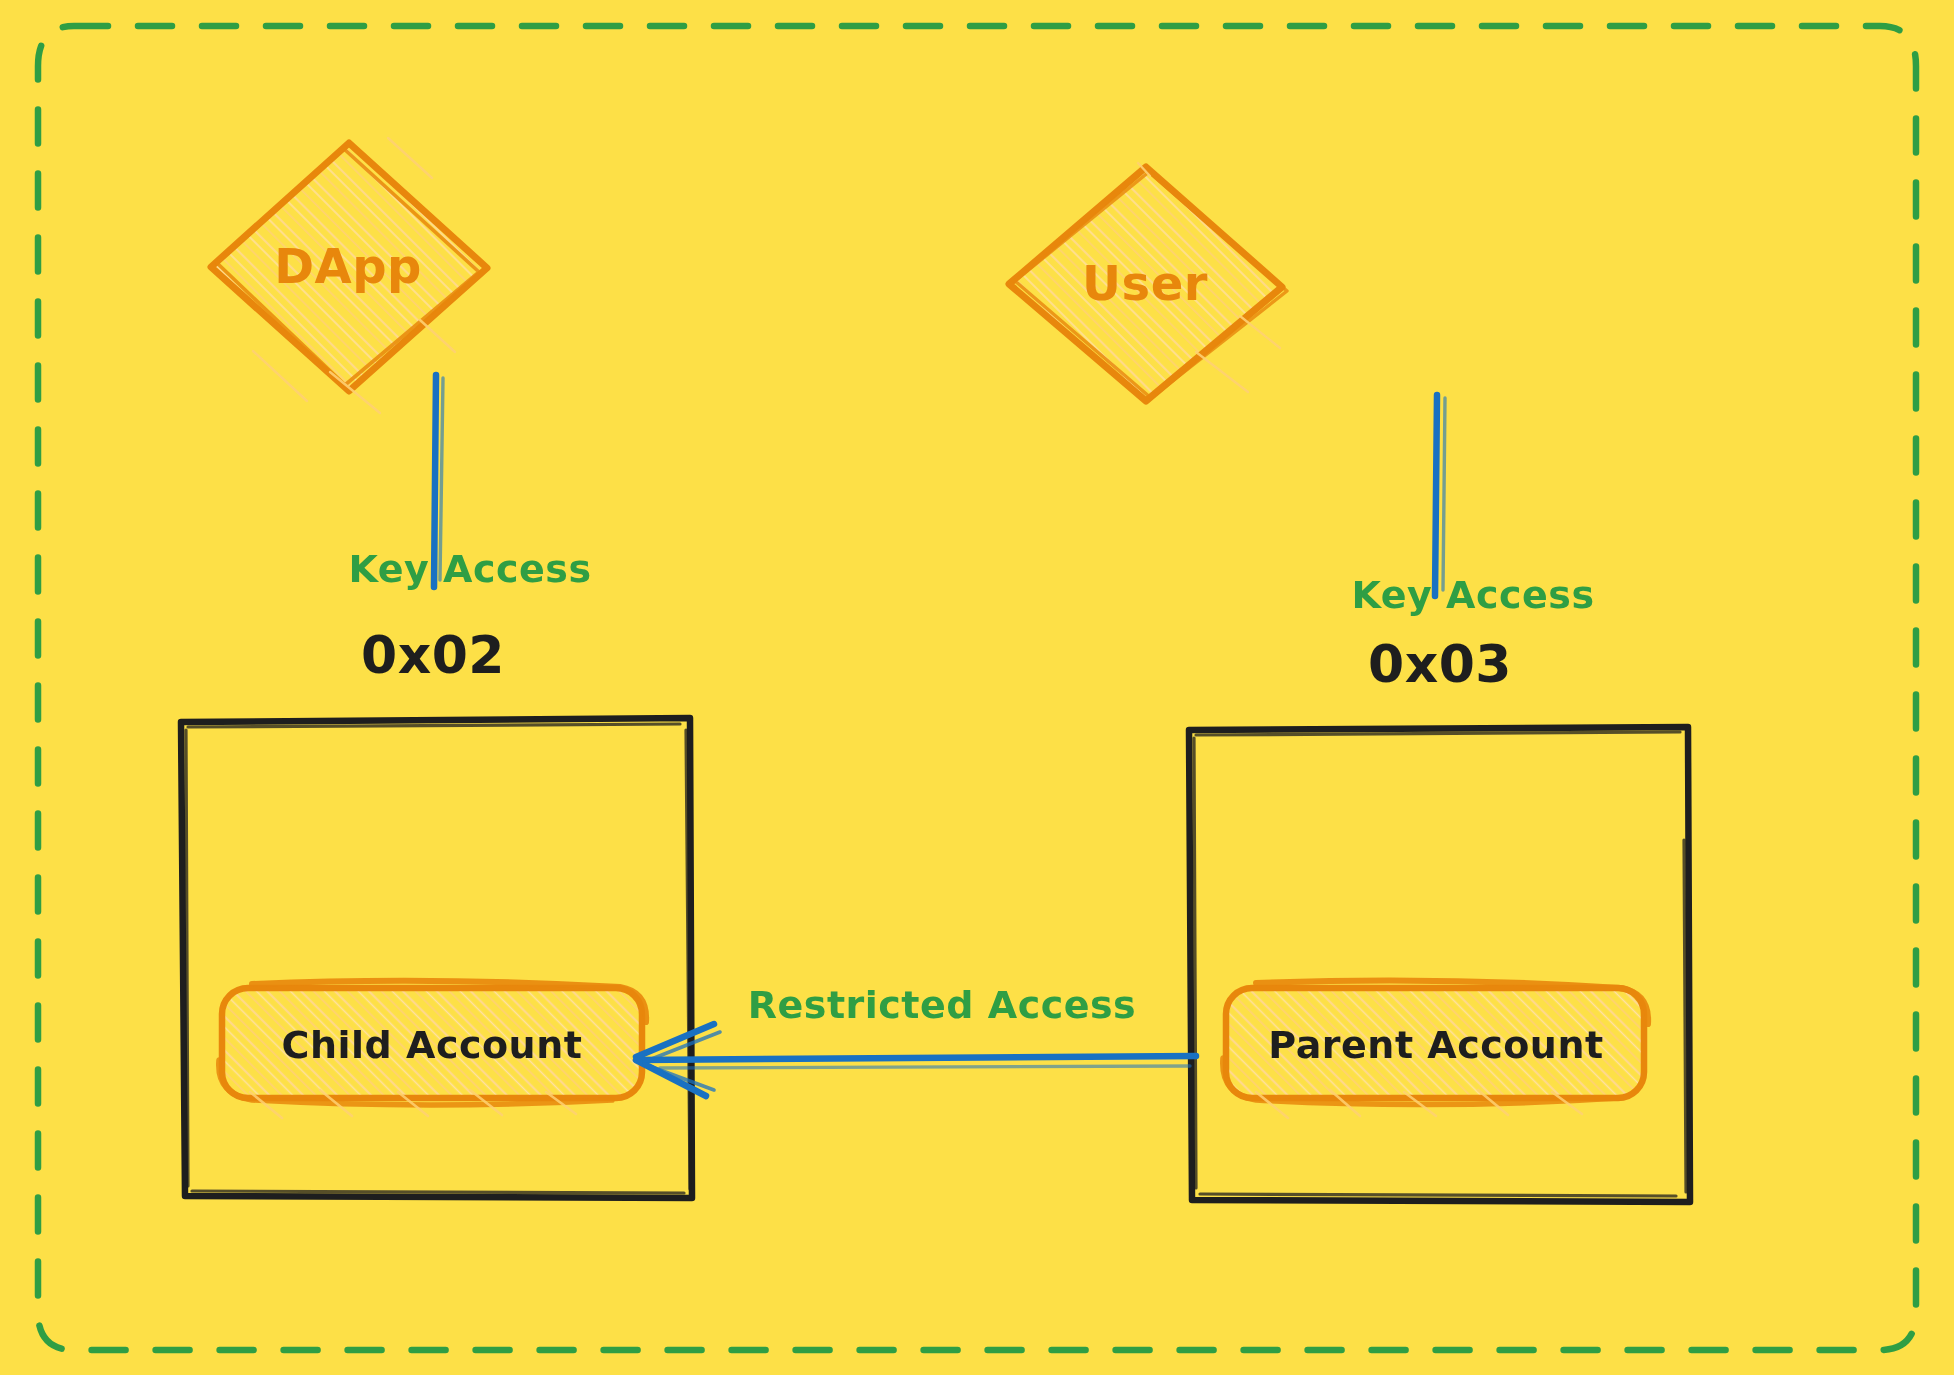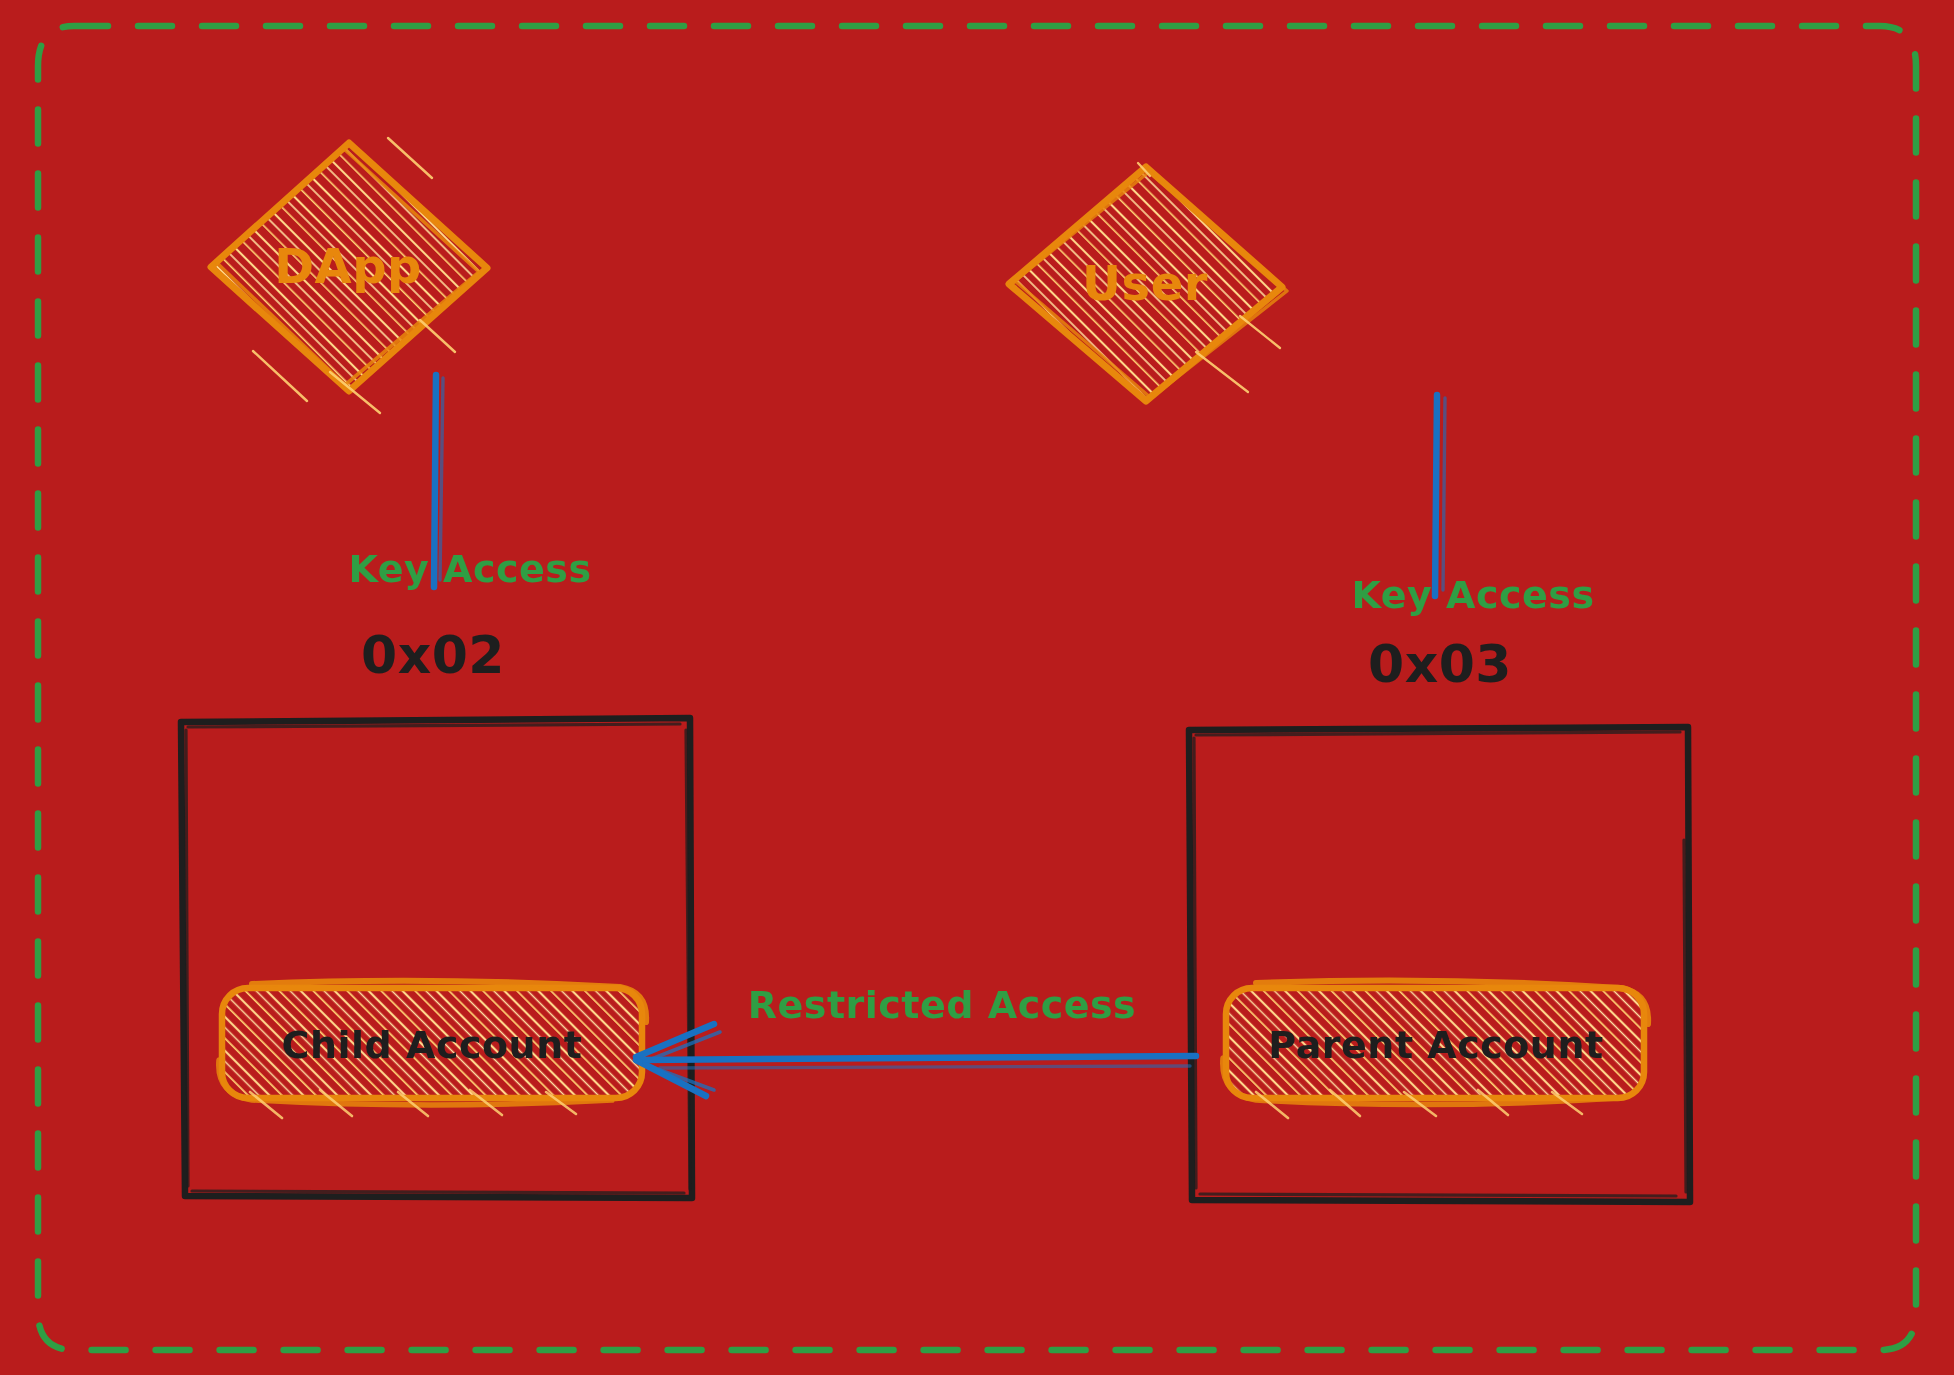--- a/index.html
+++ b/index.html
@@ -8,21 +8,21 @@
     padding: 0;
     background: #ffffff;
   }
   body {
     font-family: "DejaVu Sans", sans-serif;
   }
   #stage {
     position: relative;
     width: 1954px;
     height: 1375px;
-    background: #b91c1c;
+    background: #fde047;
     overflow: hidden;
   }
   #stage svg.layer {
     position: absolute;
     left: 0;
     top: 0;
     width: 1954px;
     height: 1375px;
   }
   .hand-text {

